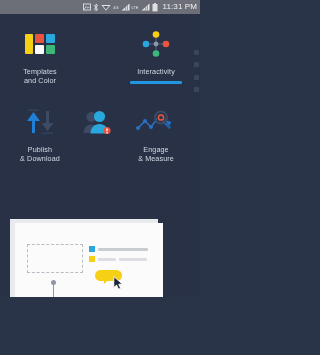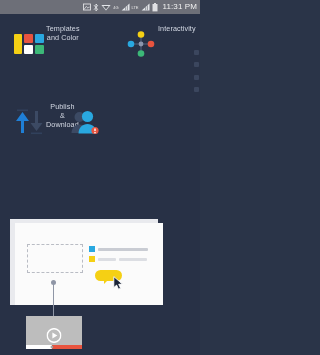--- a/index.html
+++ b/index.html
@@ -5,21 +5,21 @@
 <style>
   * { margin:0; padding:0; box-sizing:border-box; }
   html, body {
     width:200px; height:355px;
     background:#2a3448;
     font-family:"Liberation Sans", sans-serif;
     overflow:hidden;
   }
   #screen {
     position:relative;
-    width:200px; height:355px;
+    width:200px; height:297px;
     background:#283146;
     overflow:hidden;
   }
 
   
   #statusbar {
     position:absolute; top:0; left:0;
     width:200px; height:14px;
     background:#6d6f78;
     display:flex; align-items:center; justify-content:flex-end;
@@ -35,21 +35,21 @@
   .sb-sup { font-size:4px; vertical-align:super; color:#e6e6e6; }
 
   
   #tilegrid {
     position:absolute; top:14px; left:0;
     width:200px; height:166px;
   }
   .tile {
     position:absolute;
     width:56px;
-    display:flex; 
+    display:flex; flex-direction:column; align-items:center;
   }
   .tile-icon {
     width:40px; height:40px;
     display:flex; align-items:center; justify-content:center;
     margin-bottom:3px;
   }
   .tile-label {
     color:#d4d9e4;
     font-size:7.2px;
     line-height:9px;
@@ -253,20 +253,38 @@
           <circle cx="18.5" cy="7.5" r="5.6" fill="#29a8e0"></circle>
           <path d="M9.5 24.5 c0 -6 4 -9.6 9 -9.6 c5 0 9 3.6 9 9.6 z" fill="#29a8e0"></path>
           <circle cx="26" cy="21.5" r="3.6" fill="#e8543f"></circle>
           <rect x="25.3" y="19.5" width="1.4" height="2.6" fill="#ffffff"></rect>
           <rect x="25.3" y="23" width="1.4" height="1.3" fill="#ffffff"></rect>
         </svg>
       </div>
       <div class="tile-underline hidden"></div>
     </div>
 
+    <div class="tile" style="left:124px; top:88px; width:64px;">
+      <div class="tile-icon">
+        <svg width="40" height="26" viewBox="0 0 40 26">
+          <path d="M2 19 L9 12 L15 18 L24 6 L33 14" fill="none" stroke="#2a6fc0" stroke-width="1.6" stroke-linejoin="round" stroke-linecap="round"></path>
+          <circle cx="2" cy="19" r="2" fill="#2a6fc0"></circle>
+          <circle cx="9" cy="12" r="2" fill="#2a6fc0"></circle>
+          <circle cx="15" cy="18" r="2" fill="#2a6fc0"></circle>
+          <circle cx="33" cy="14" r="2" fill="#2a6fc0"></circle>
+          <path d="M26.5 11.5 L33.5 18.5" stroke="#1f5ea8" stroke-width="2.6" stroke-linecap="round"></path>
+          <circle cx="25" cy="8.5" r="6" fill="none" stroke="#3c4a64" stroke-width="2"></circle>
+          <circle cx="25" cy="8.5" r="4.4" fill="#2b3750"></circle>
+          <circle cx="25" cy="8.5" r="2.6" fill="none" stroke="#e8543f" stroke-width="1.5"></circle>
+        </svg>
+      </div>
+      <div class="tile-label">Engage
+&amp; Measure</div>
+      <div class="tile-underline hidden"></div>
+    </div>
 
     <div id="edge-peek">
       <i></i>
       <i></i>
       <i></i>
       <i></i>
     </div>
   </div>
 
   <div id="illustration">

